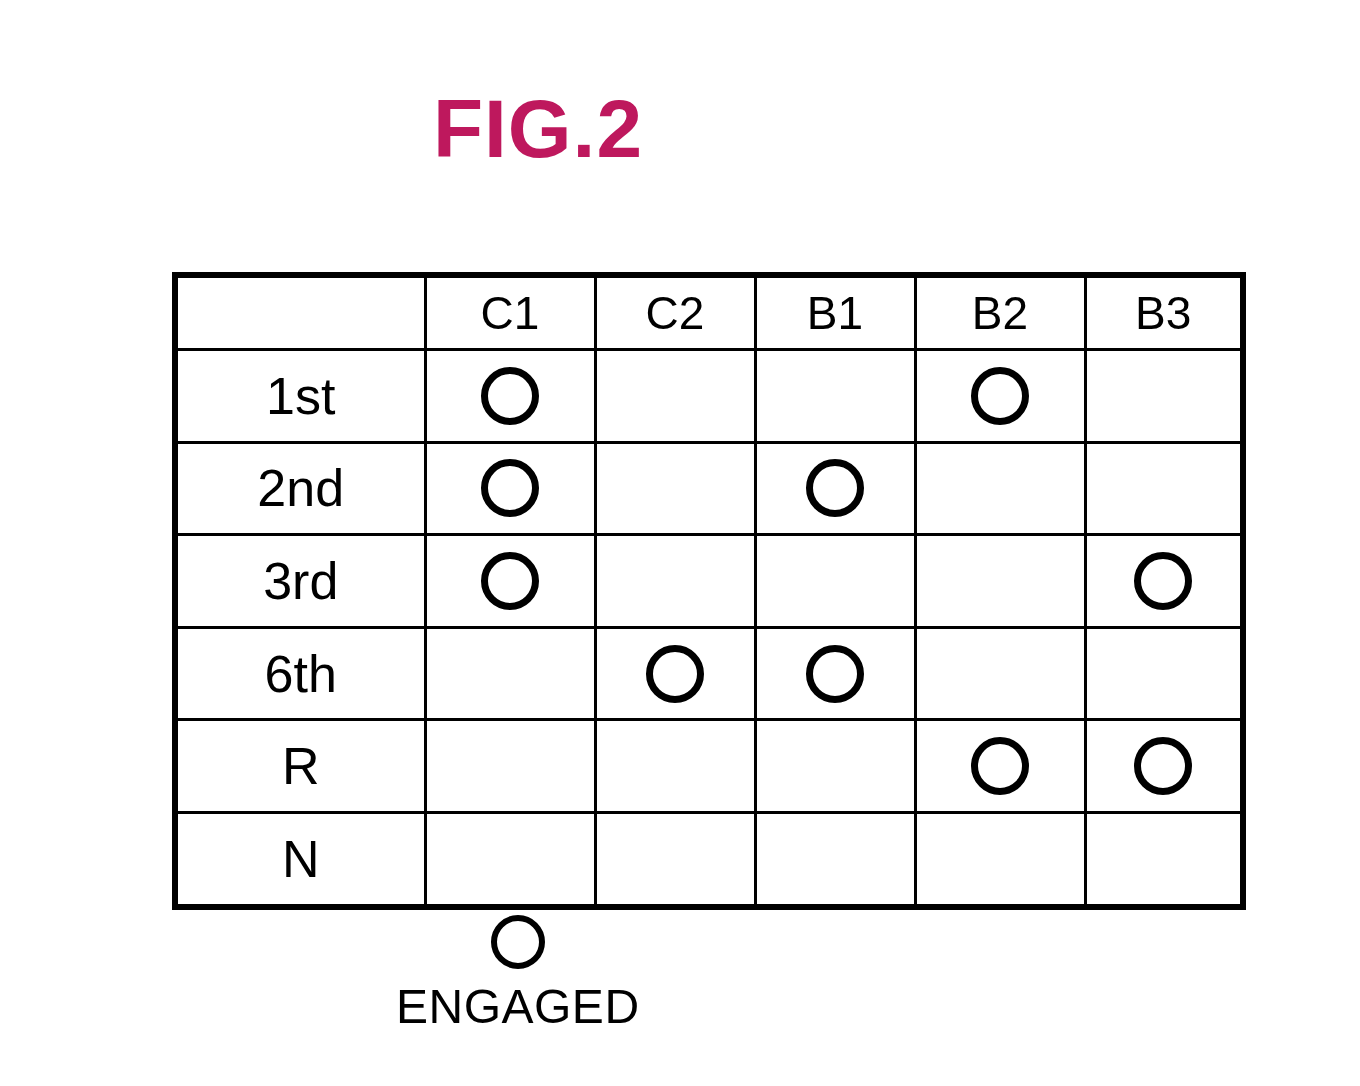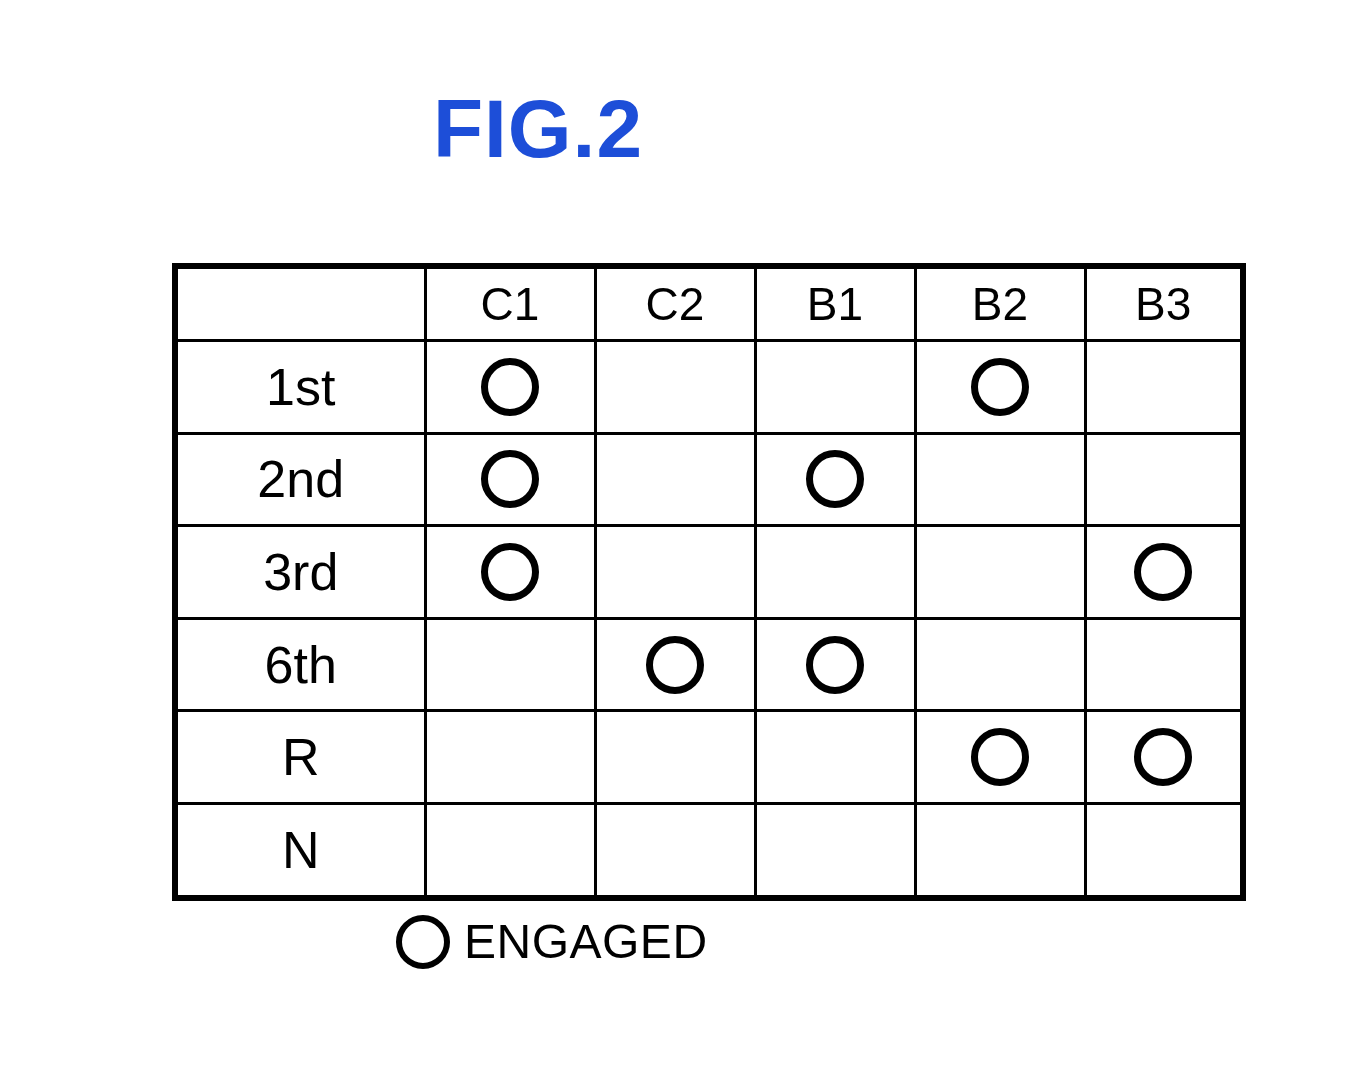--- a/index.html
+++ b/index.html
@@ -20,28 +20,28 @@
   .fig-title {
     position: absolute;
     top: 88px;
     left: 0;
     width: 1076px;
     text-align: center;
     font-size: 82px;
     font-weight: 700;
     letter-spacing: 1px;
     line-height: 1;
-    color: #1d4ed8;
+    color: #be185d;
   }
 
   
   .table-wrap {
     position: absolute;
     left: 172px;
-    top: 263px;
+    top: 272px;
     width: 1068px;
     height: 638px;
   }
   table.engagement-table {
     border-collapse: collapse;
     width: 1068px;
     height: 638px;
     table-layout: fixed;
   }
   table.engagement-table td,
@@ -94,20 +94,21 @@
   .empty-cell { }
 
   
   .legend {
     position: absolute;
     left: 396px;
     top: 915px;
     display: flex;
     align-items: center;
     gap: 14px;
+    flex-direction: column;
   }
   .legend-circle {
     width: 42px;
     height: 42px;
     border: 6px solid #000;
     border-radius: 50%;
     box-sizing: content-box;
     flex: 0 0 auto;
   }
   .legend-text {

